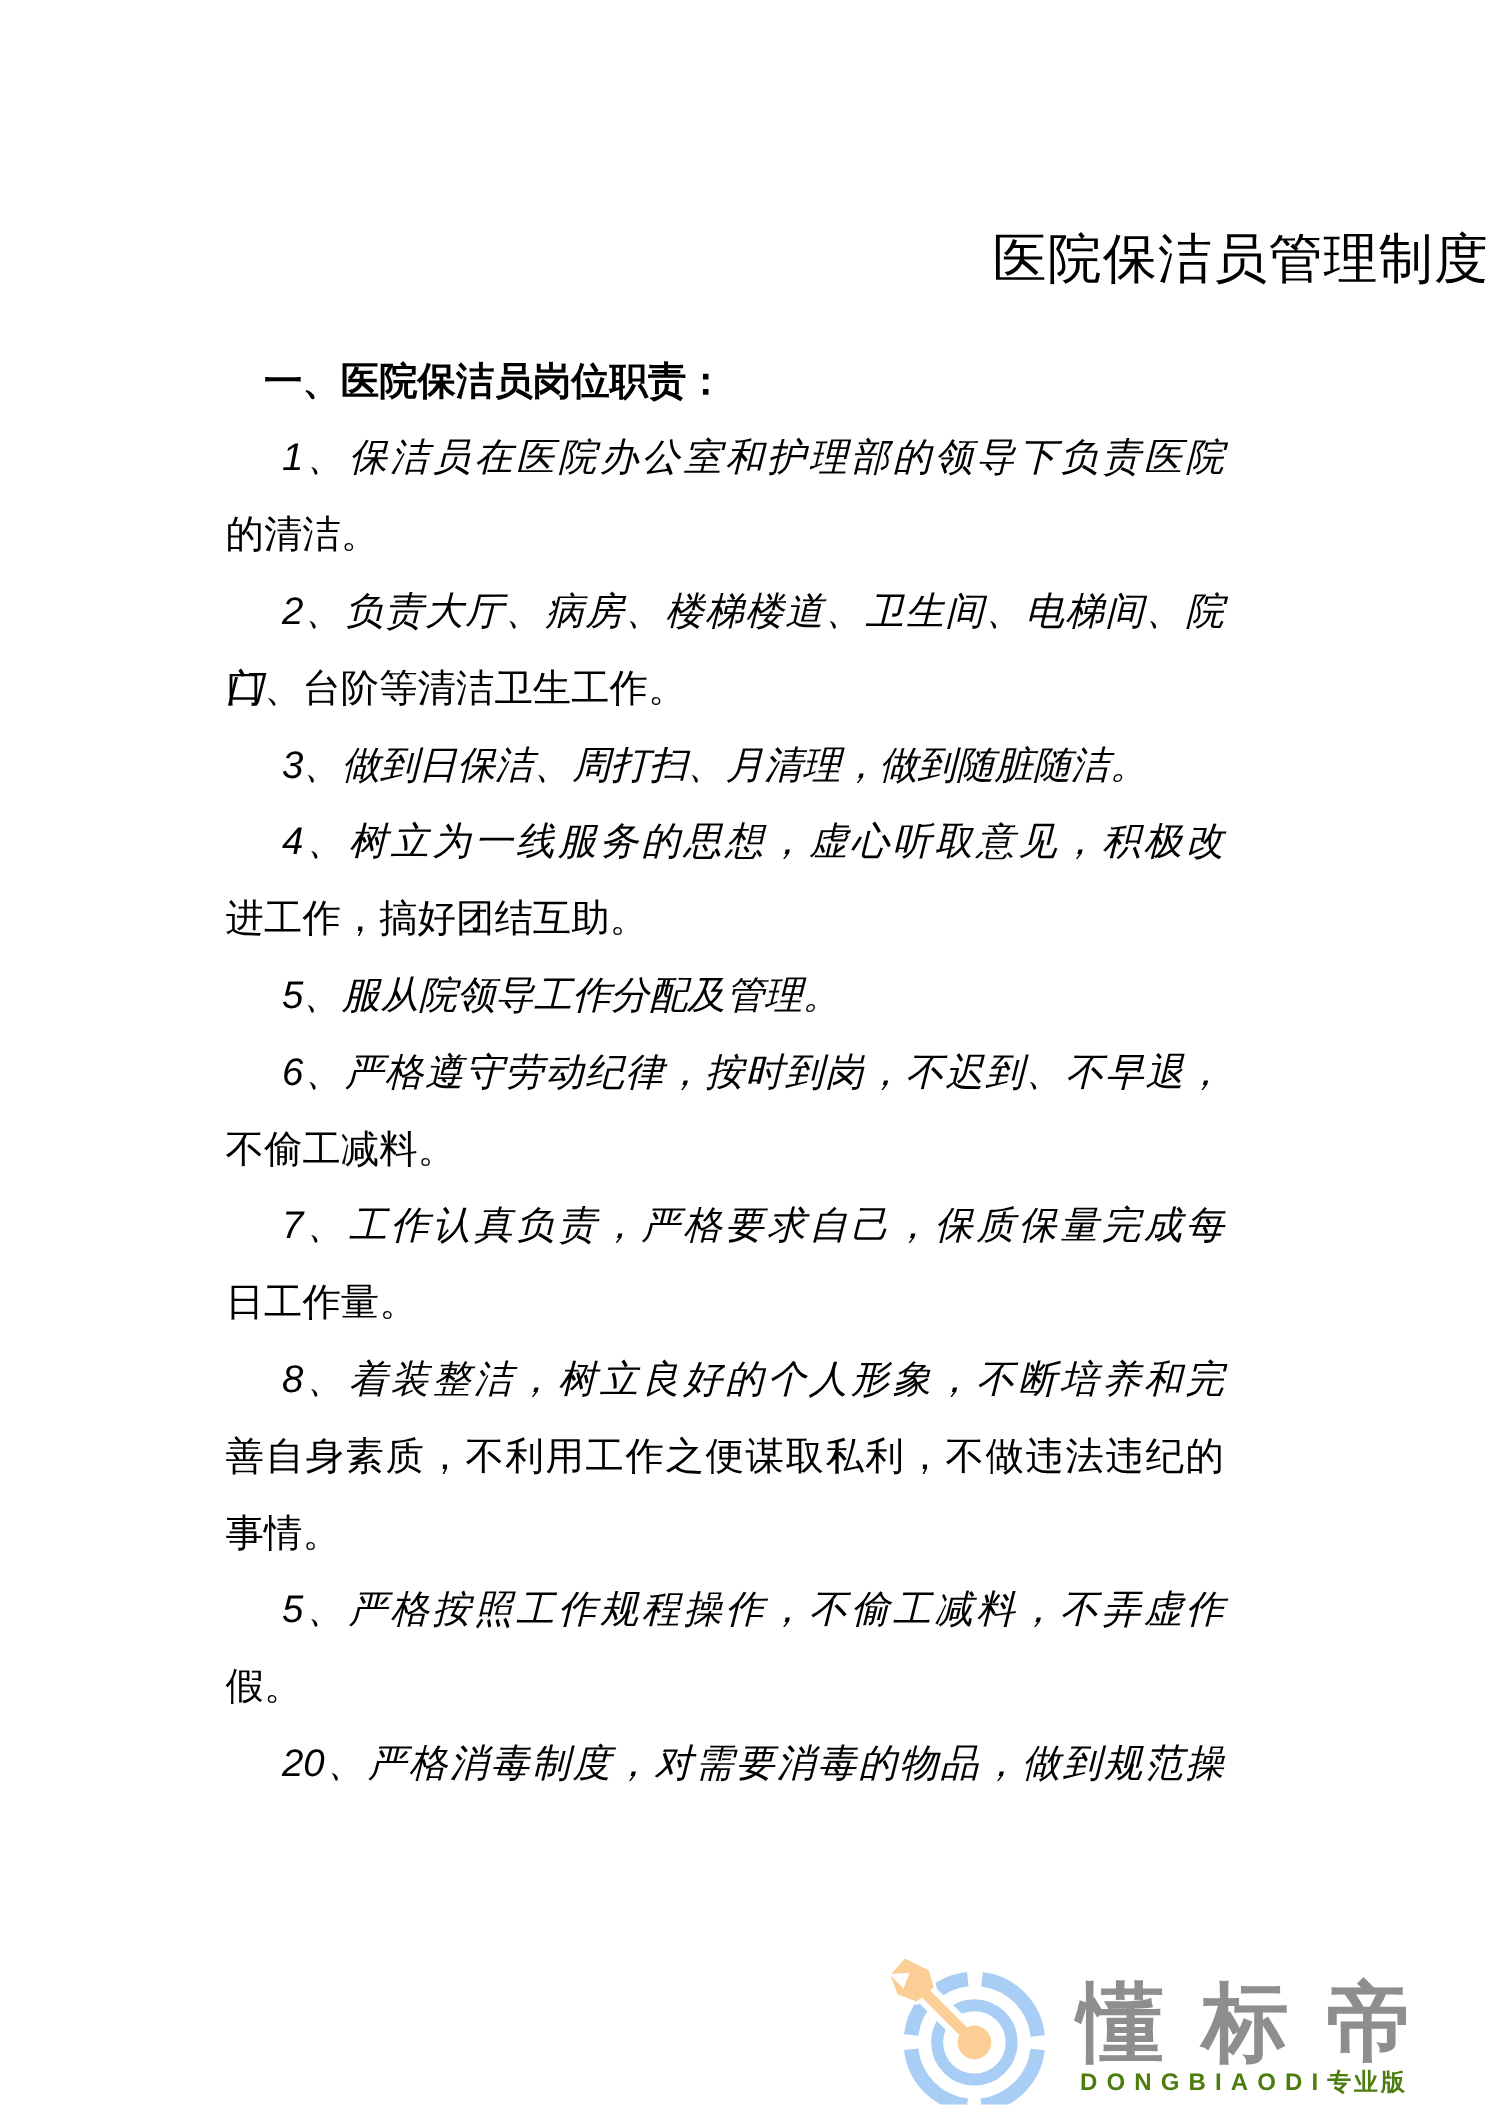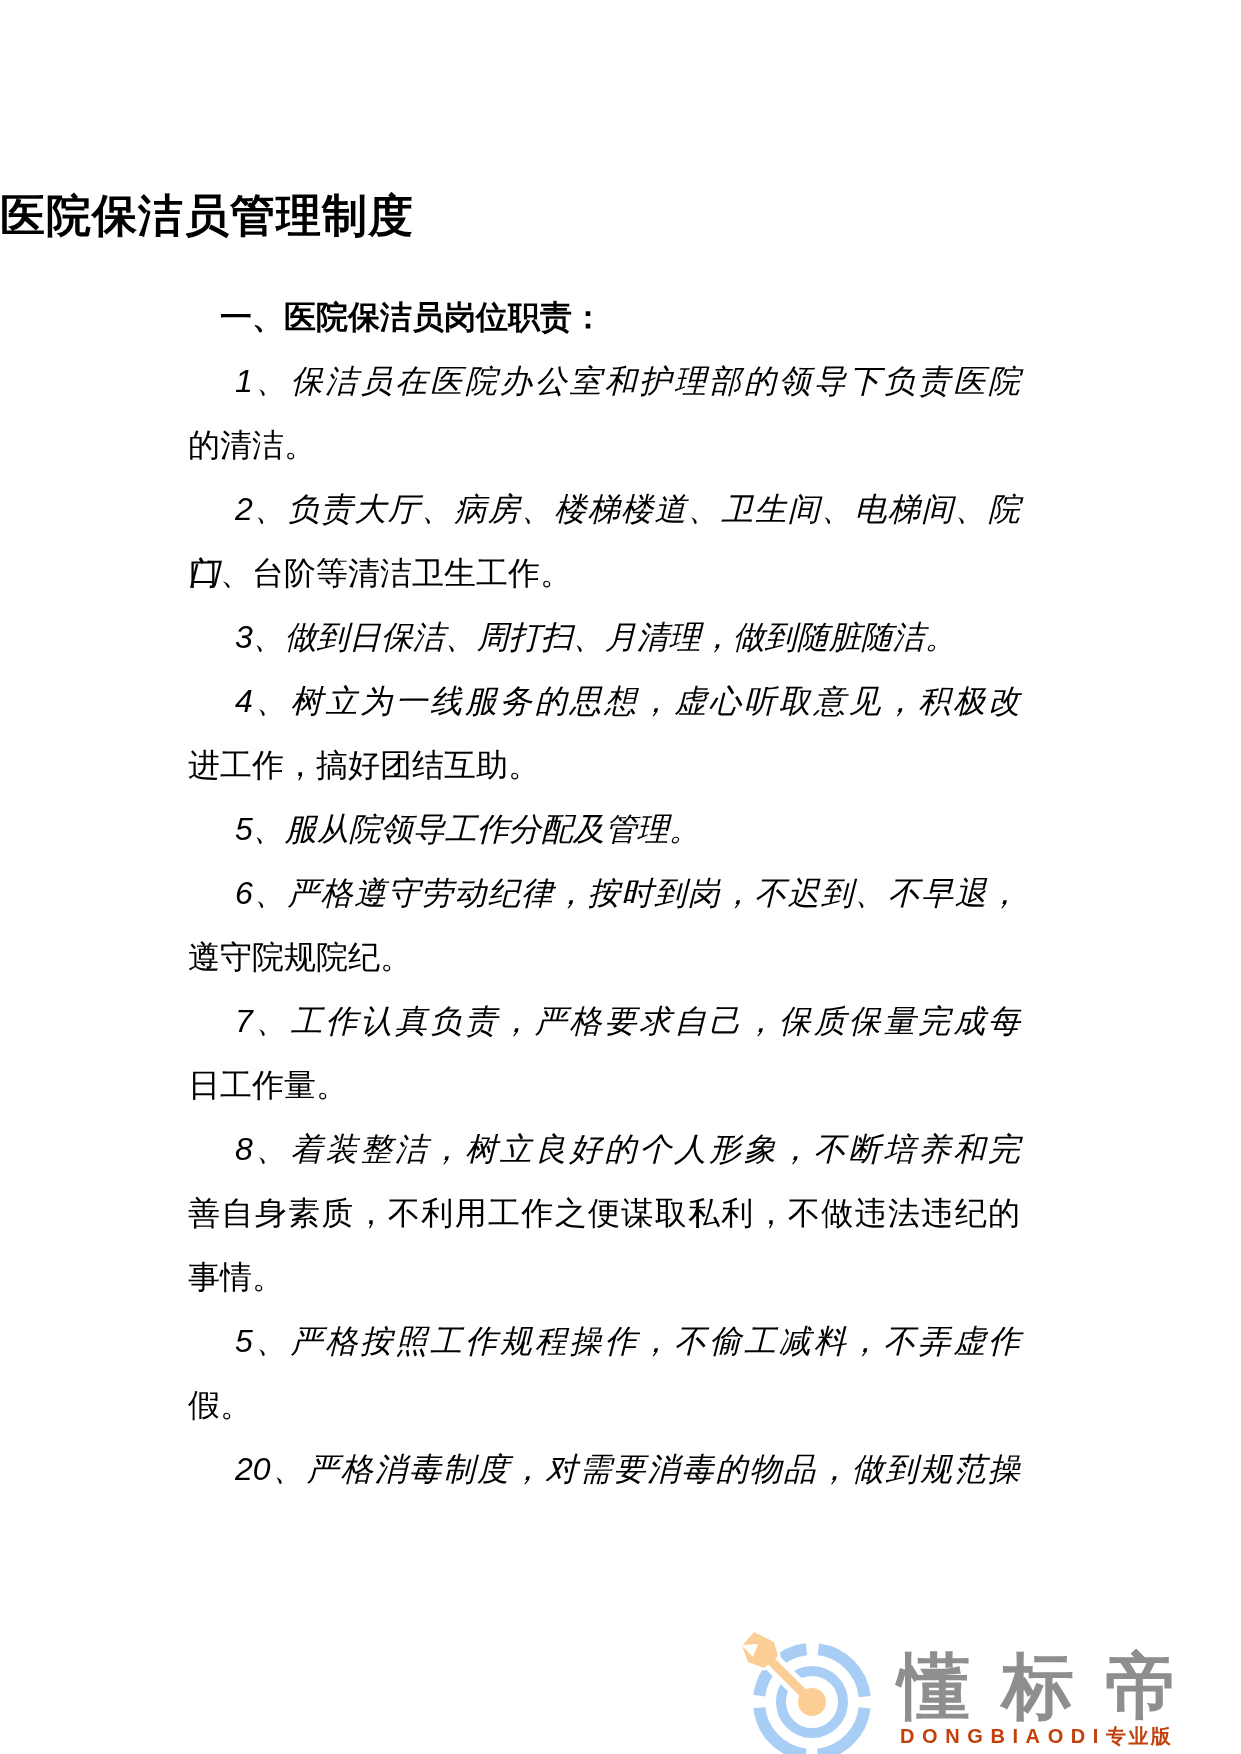--- a/index.html
+++ b/index.html
@@ -10,23 +10,23 @@
     background: #ffffff;
     overflow: hidden;
     font-family: "Liberation Sans", "DejaVu Sans", sans-serif;
     color: #000000;
   }
   .doc-title {
     position: absolute;
     top: 186px;
     left: 0;
     width: 100%;
-    text-align: left;
+    text-align: right;
     font-size: 45px;
-    font-weight: bold;
+    font-weight: normal;
     letter-spacing: 1px;
     white-space: nowrap;
   }
   .content {
     position: absolute;
     left: 188px;
     top: 285px;
     width: 832px;
   }
   .heading {
@@ -97,21 +97,21 @@
     <div id="items">
         <div class="line first stretch">1、保洁员在医院办公室和护理部的领导下负责医院</div>
         <div class="line">的清洁。</div>
         <div class="line first stretch">2、负责大厅、病房、楼梯楼道、卫生间、电梯间、院门</div>
         <div class="line">口、台阶等清洁卫生工作。</div>
         <div class="line first">3、做到日保洁、周打扫、月清理，做到随脏随洁。</div>
         <div class="line first stretch">4、树立为一线服务的思想，虚心听取意见，积极改</div>
         <div class="line">进工作，搞好团结互助。</div>
         <div class="line first">5、服从院领导工作分配及管理。</div>
         <div class="line first stretch">6、严格遵守劳动纪律，按时到岗，不迟到、不早退，</div>
-        <div class="line">遵守院规院纪。</div>
+        <div class="line">不偷工减料。</div>
         <div class="line first stretch">7、工作认真负责，严格要求自己，保质保量完成每</div>
         <div class="line">日工作量。</div>
         <div class="line first stretch">8、着装整洁，树立良好的个人形象，不断培养和完</div>
         <div class="line stretch">善自身素质，不利用工作之便谋取私利，不做违法违纪的</div>
         <div class="line">事情。</div>
         <div class="line first stretch">5、严格按照工作规程操作，不偷工减料，不弄虚作</div>
         <div class="line">假。</div>
         <div class="line first stretch">20、严格消毒制度，对需要消毒的物品，做到规范操</div>
       </div>
   </div>
@@ -129,18 +129,18 @@
       <polygon points="2,16 14,2 34,12 38,26 24,38 8,32" fill="#fbce96" stroke="#ffffff" stroke-width="5" stroke-linejoin="round" paint-order="stroke"></polygon>
       <polygon points="1,15 18,14 13,27" fill="#ffffff"></polygon>
 
       <line x1="25" y1="25" x2="72" y2="72" stroke="#fbce96" stroke-width="9" stroke-linecap="round"></line>
 
       <circle cx="72" cy="72" r="14" fill="#fbce96"></circle>
     </svg>
 
     <div class="brand-cn" style="color: rgb(142, 142, 142);">懂标帝</div>
 
-    <div class="brand-sub" style="color: #c2410c;">
+    <div class="brand-sub" style="color: #4d7c0f;">
       <span class="brand-en">DONGBIAODI</span><span class="brand-edition">专业版</span>
     </div>
   </div>
 
 </div>
 
 </body></html>

